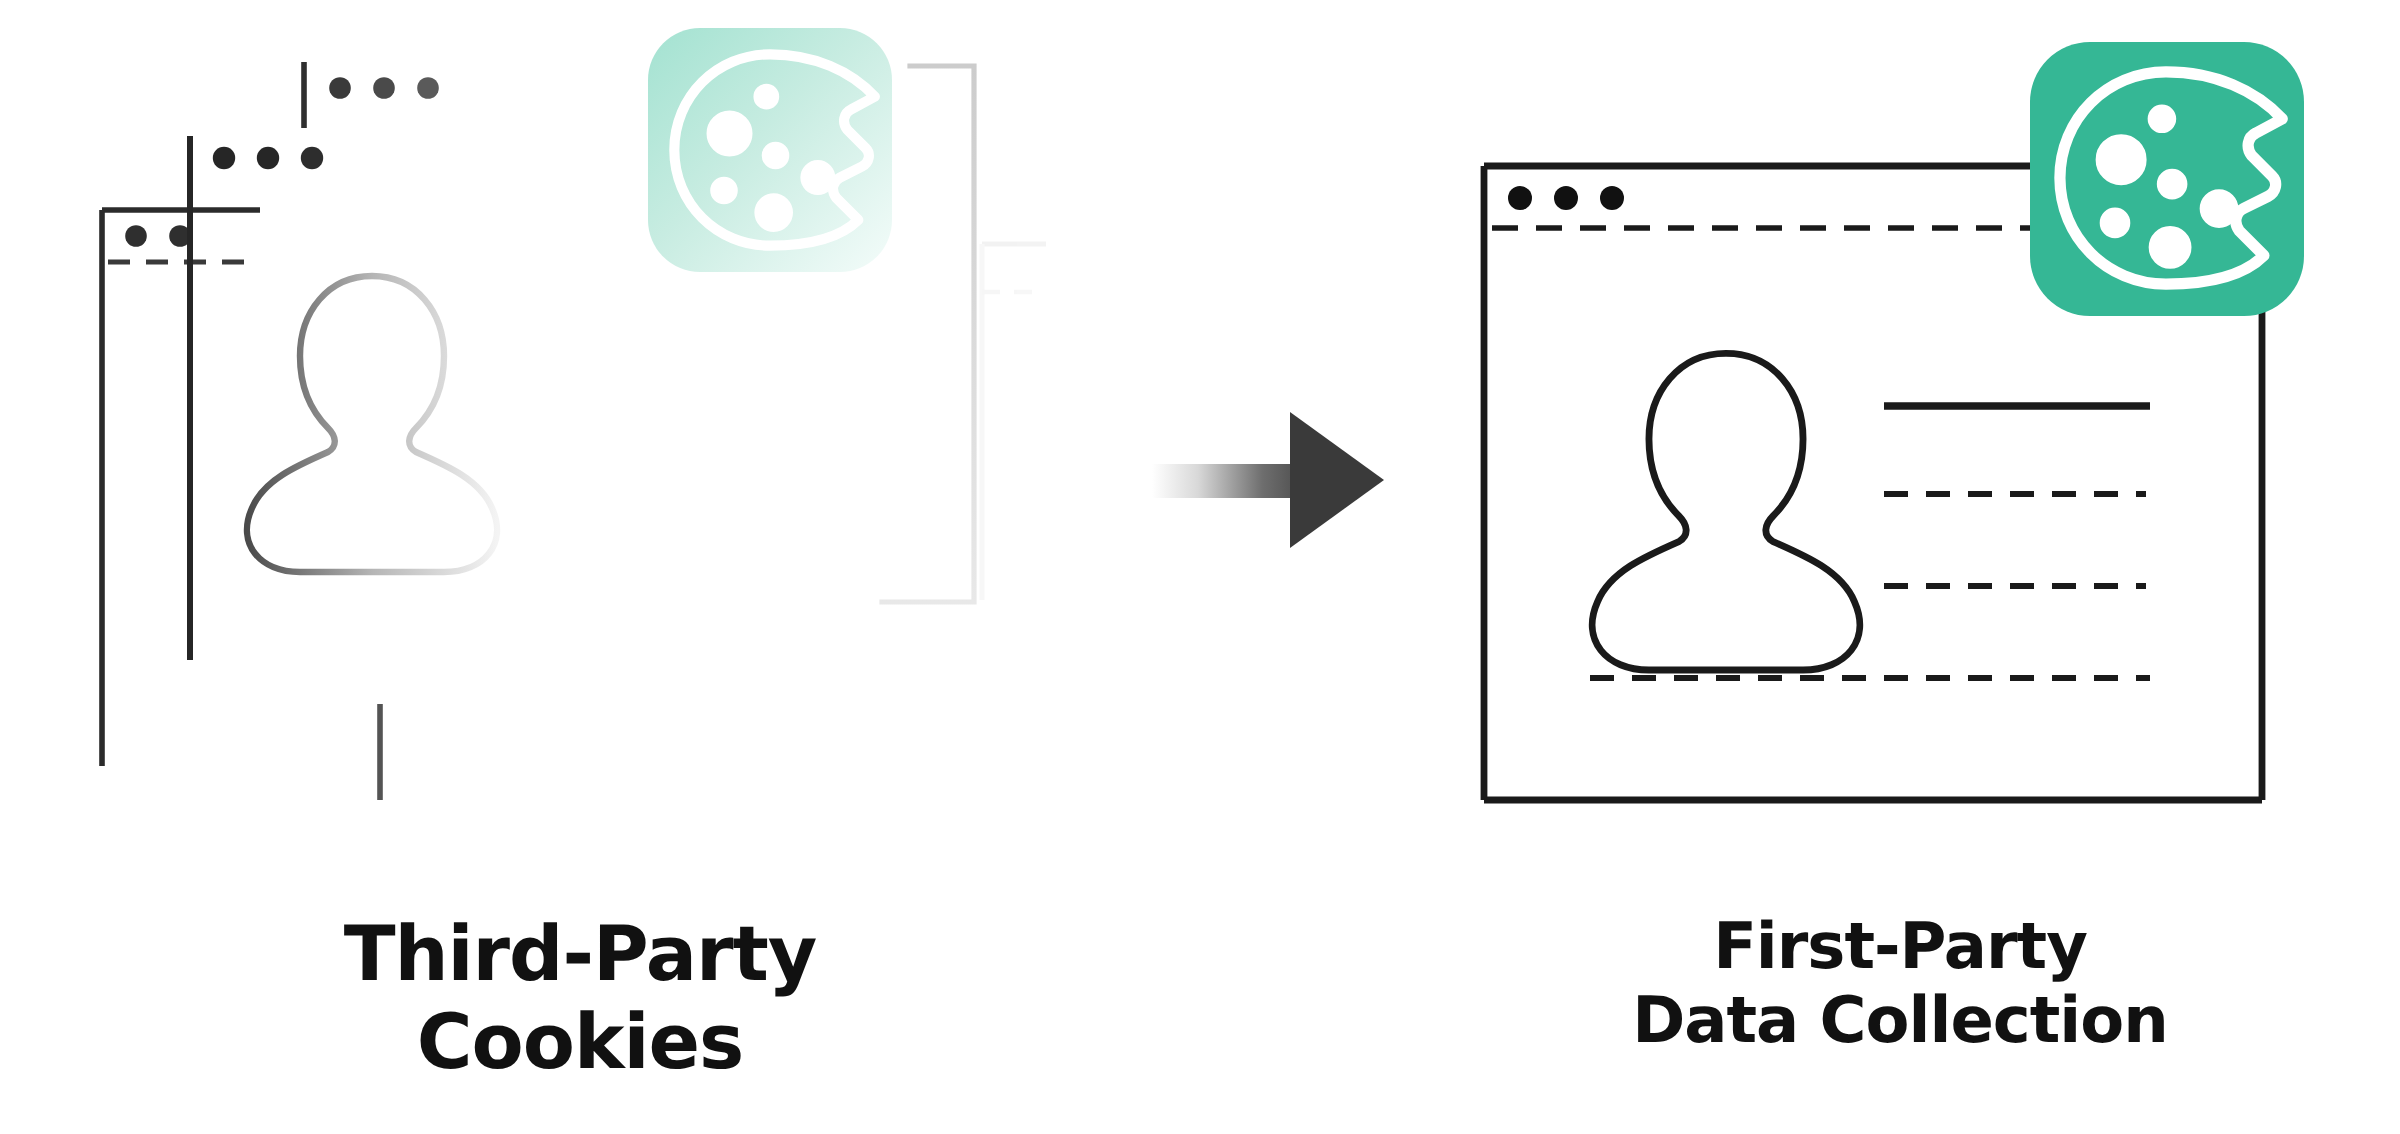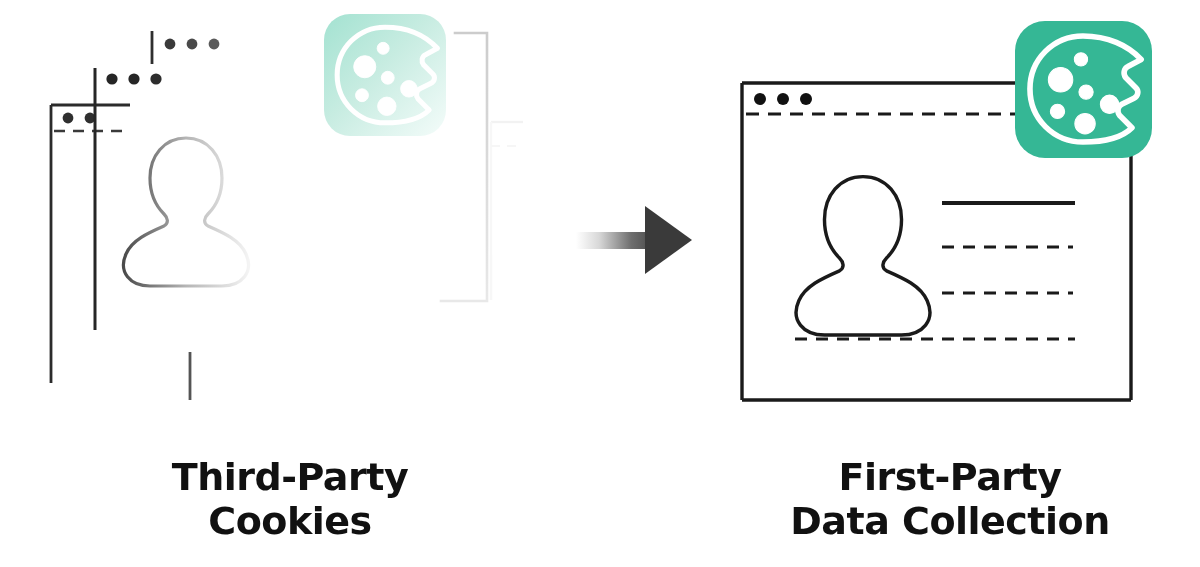--- a/index.html
+++ b/index.html
@@ -24,21 +24,21 @@
     line-height:1.17;
     white-space:pre-line;
     font-family:"DejaVu Sans", sans-serif;
   }
   #caption-left{
     left:90px;top:455px;width:400px;
     font-size:38px;
   }
   #caption-right{
     left:700px;top:455px;width:500px;
-    font-size:38px;
+    font-size:32px;
   }
 </style>
 </head>
 <body>
 
 <div id="stage">
 
   <svg class="svg-layer" viewBox="0 0 1200 567" xmlns="http://www.w3.org/2000/svg">
     <defs>
 

